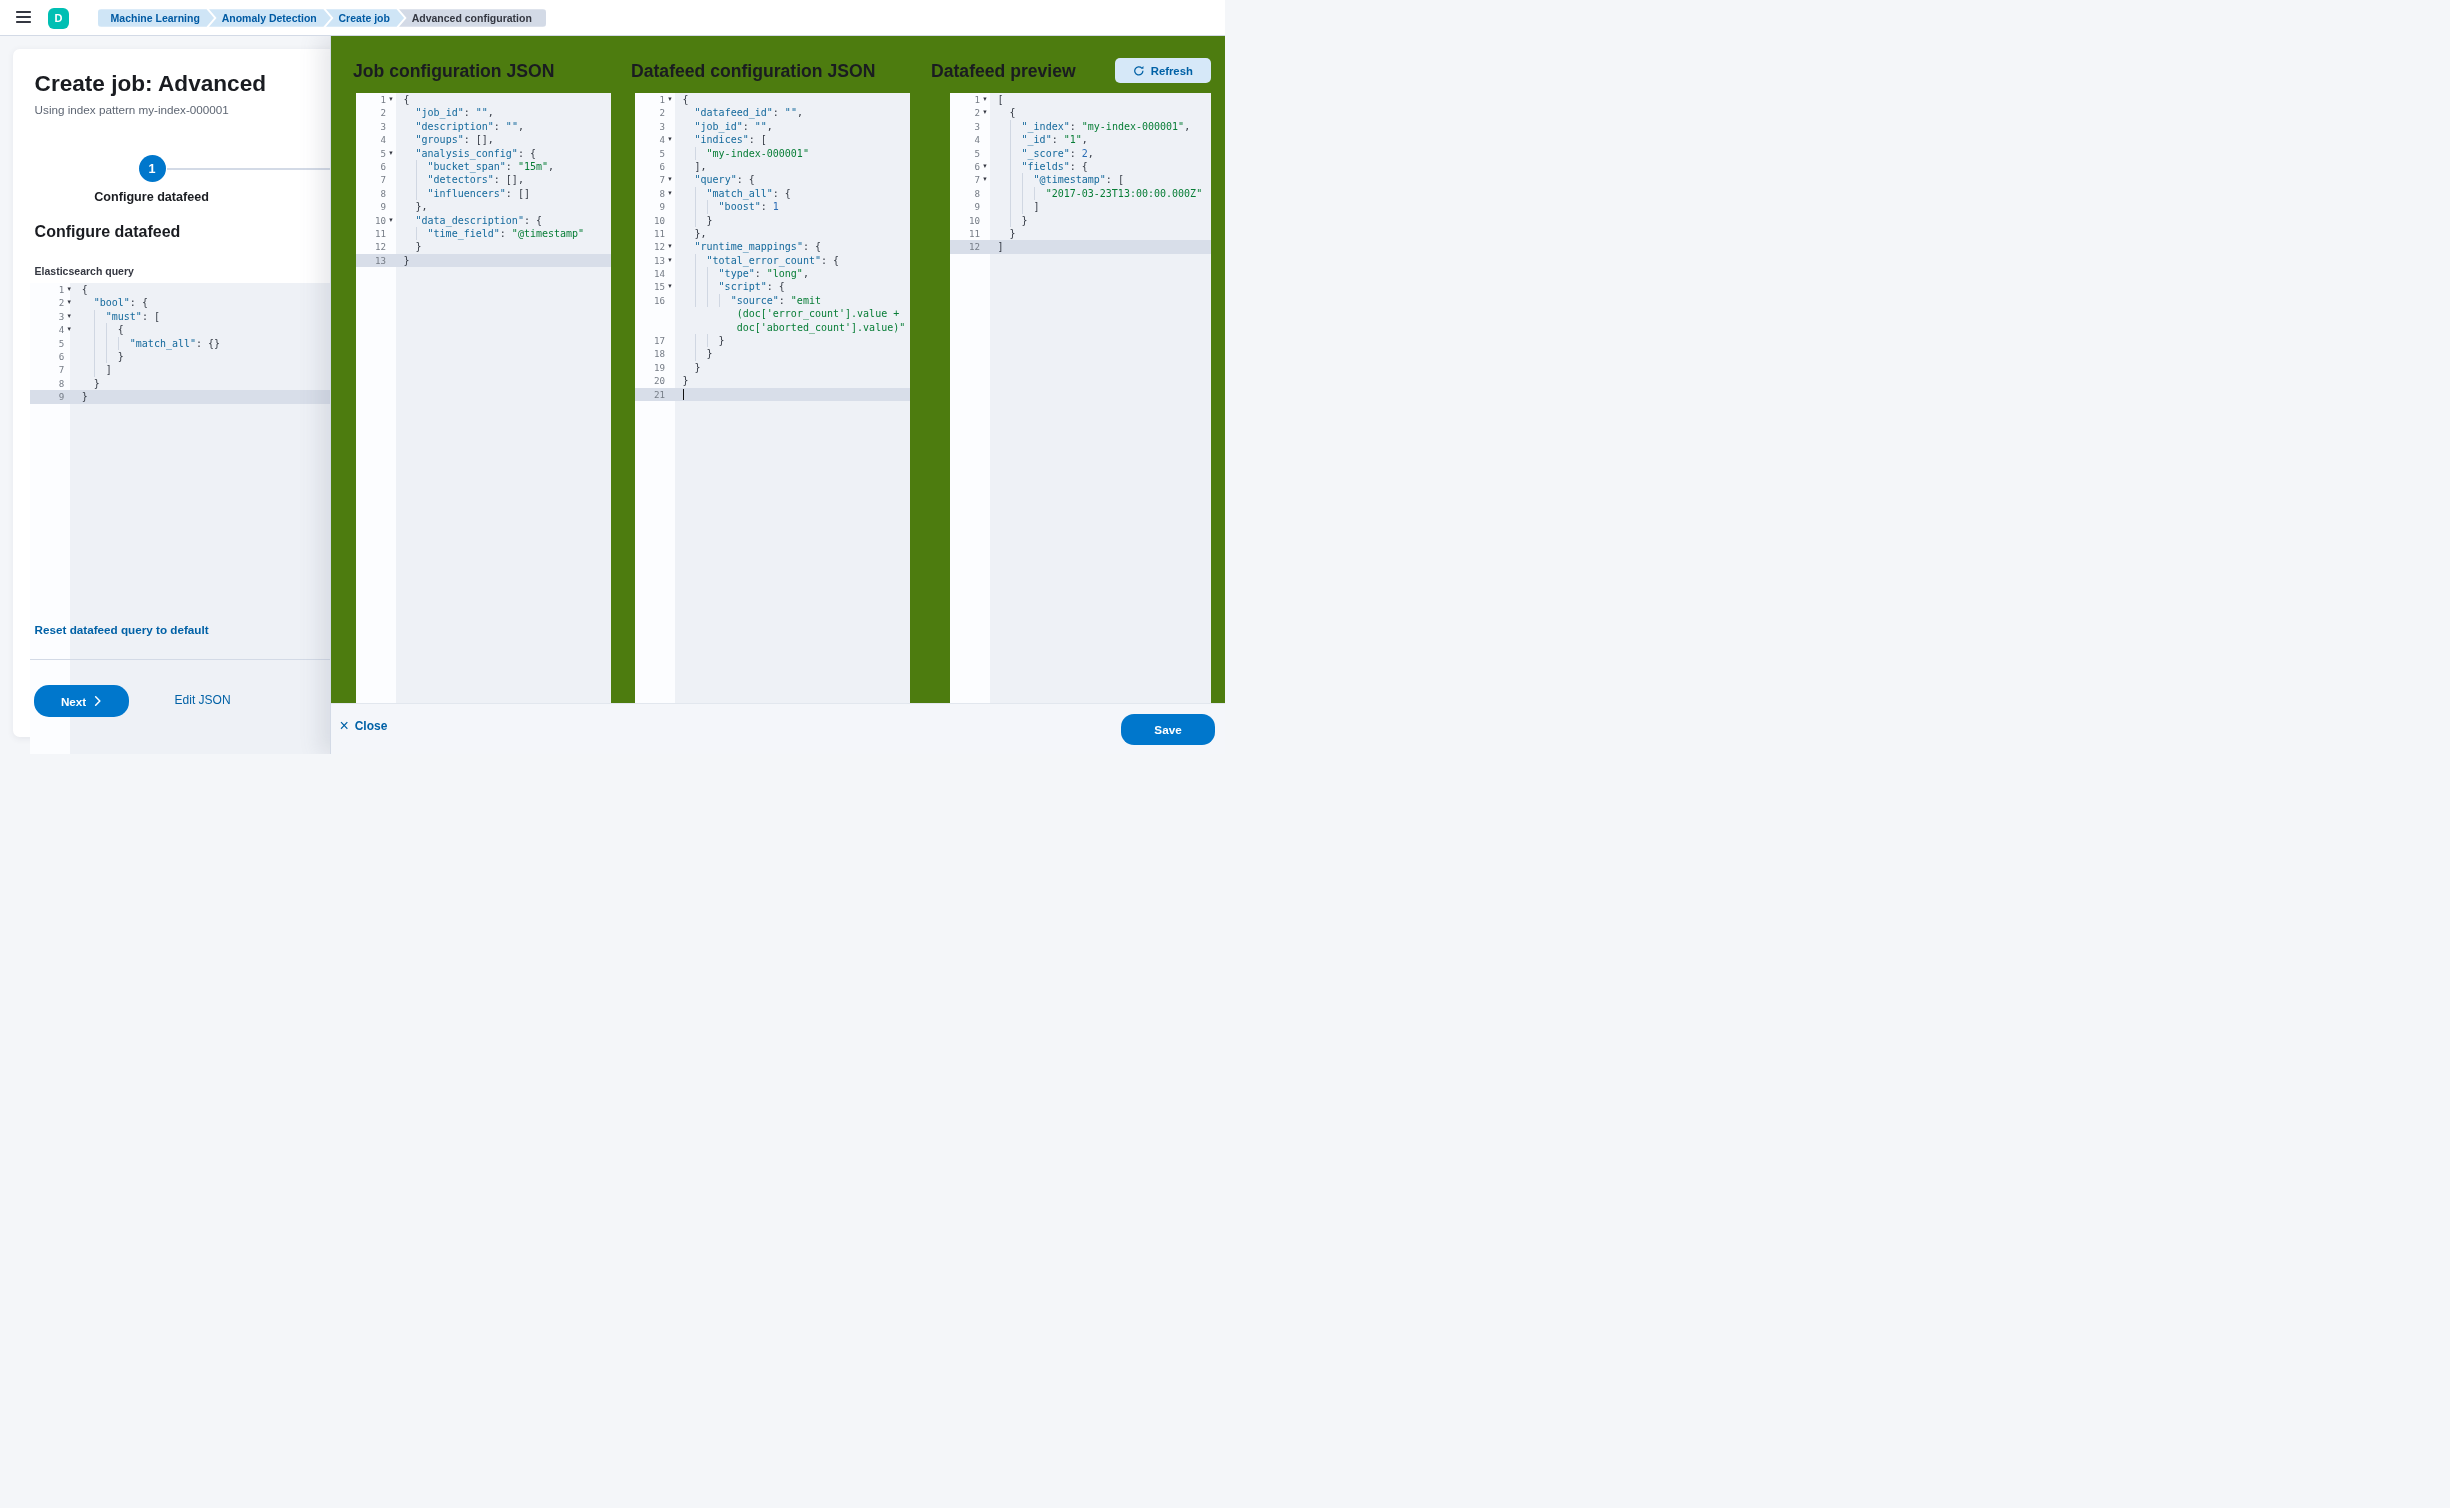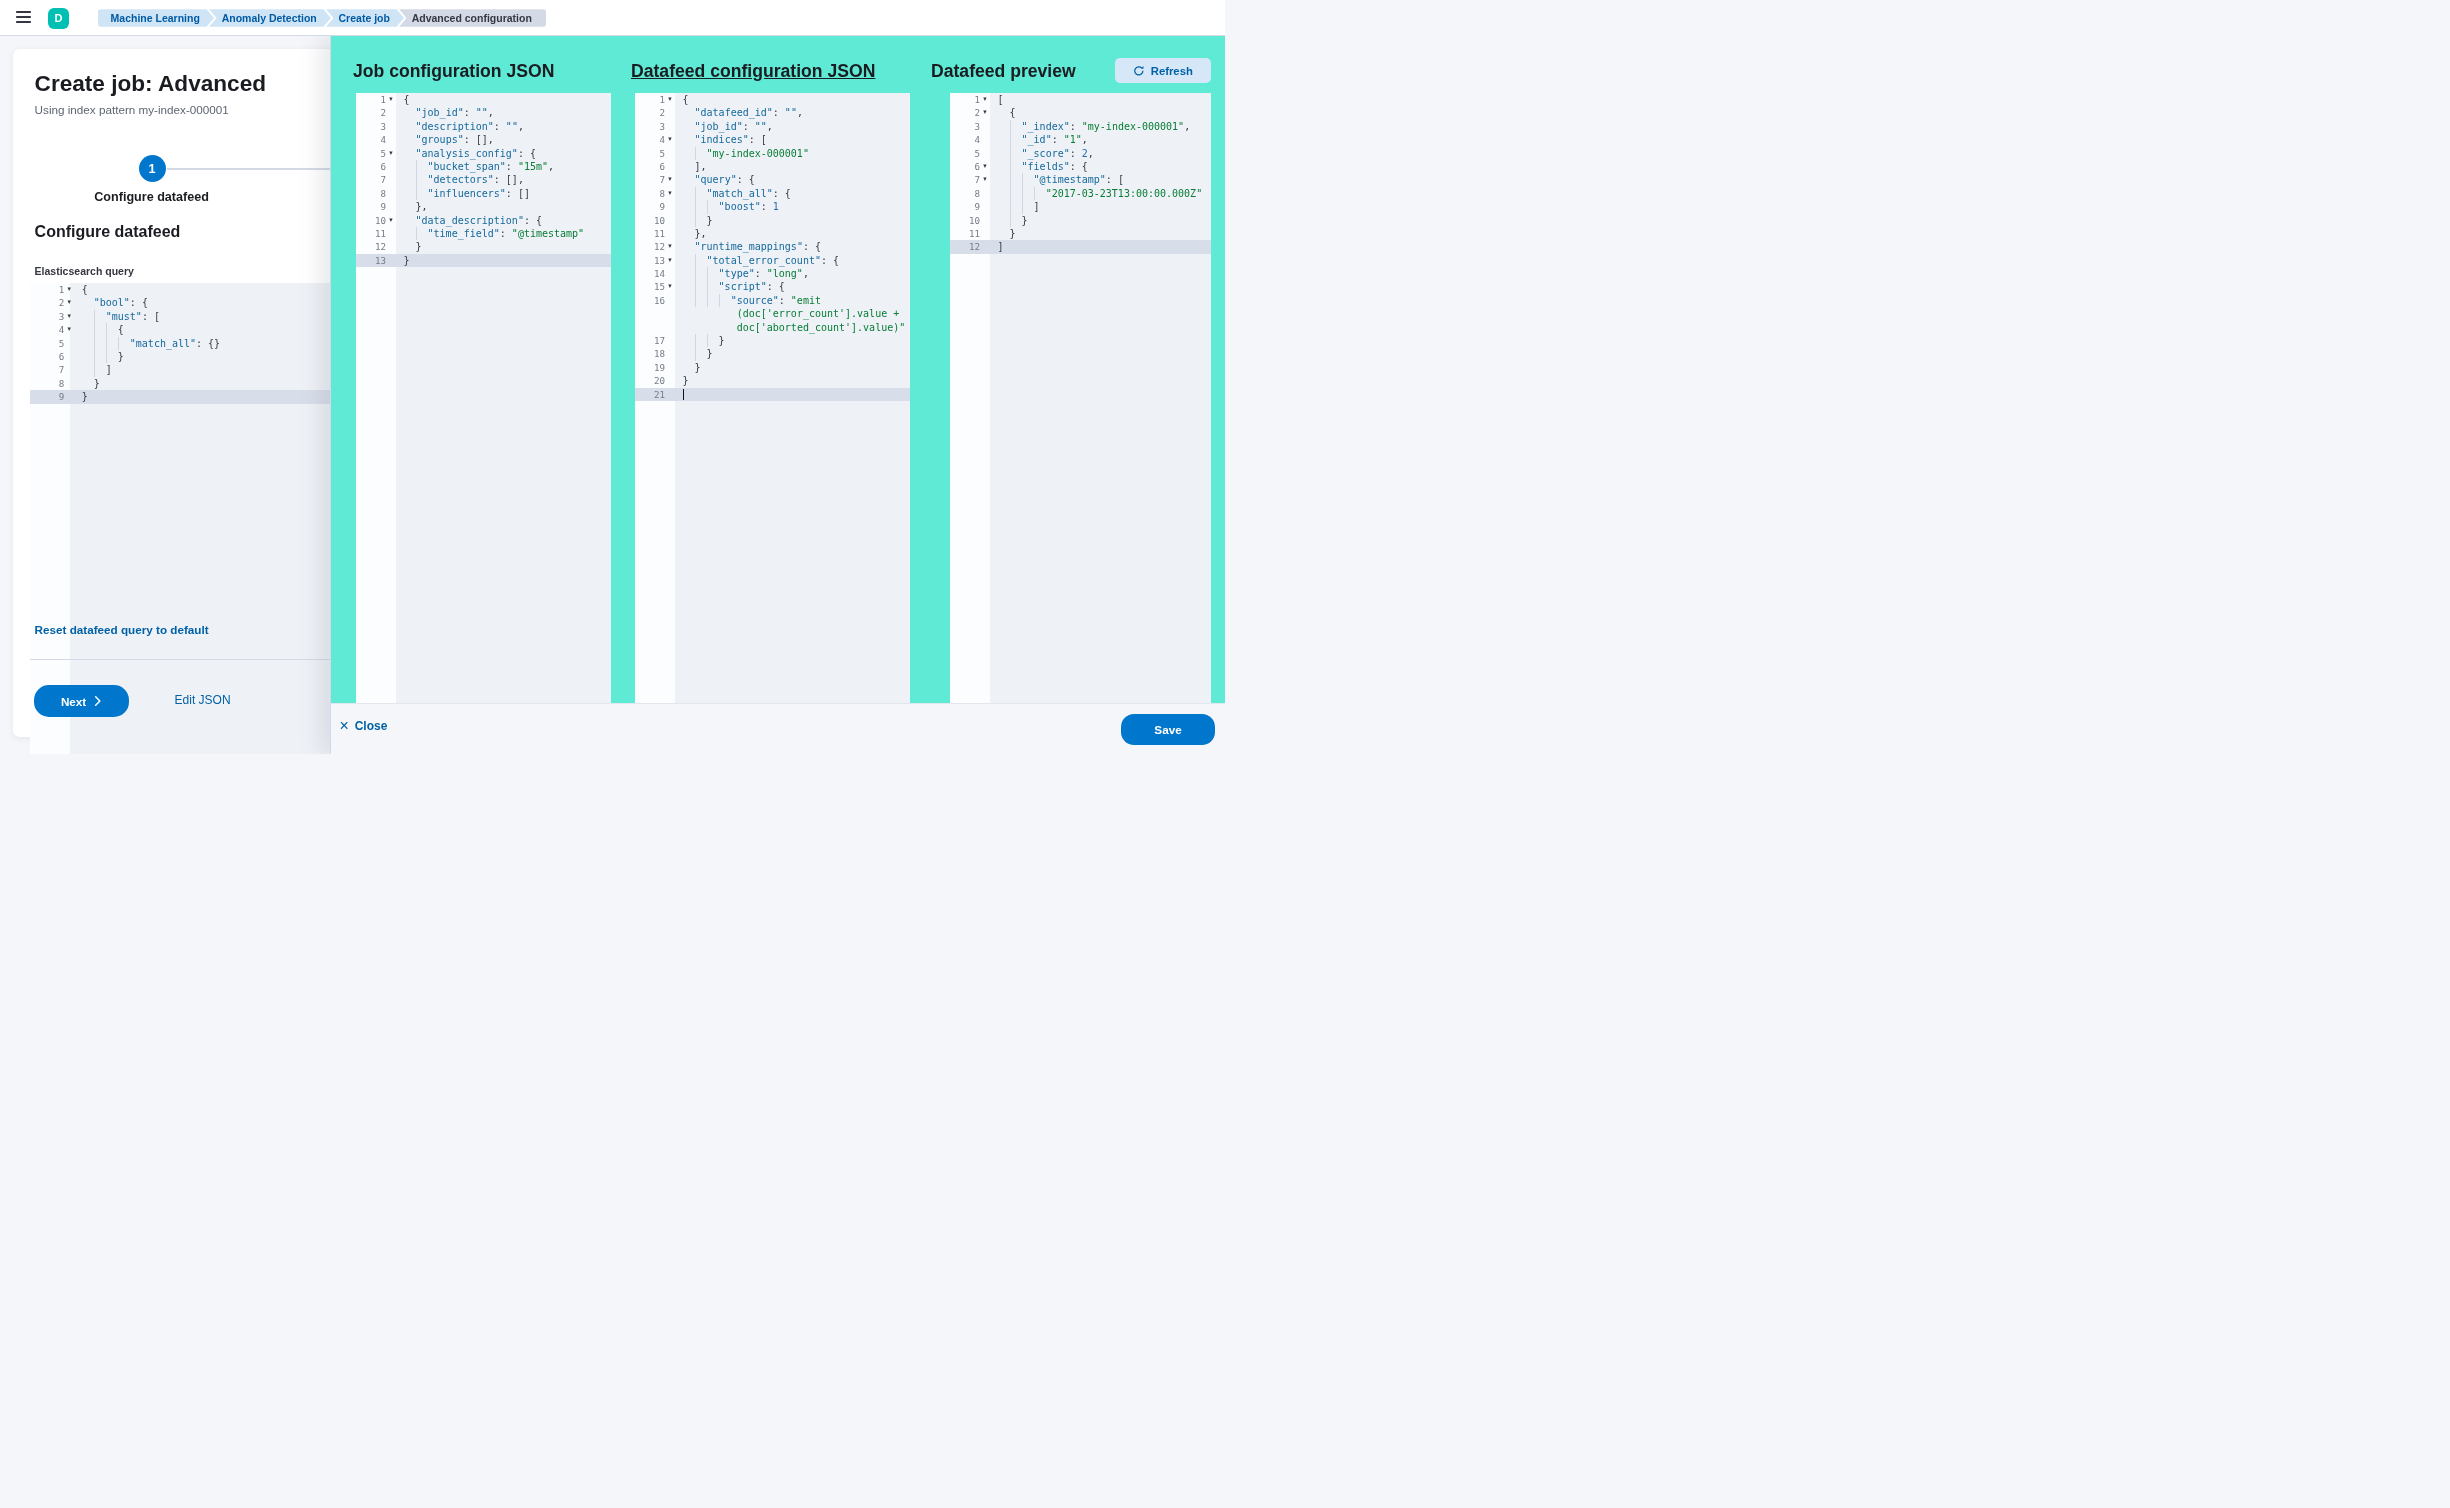--- a/index.html
+++ b/index.html
@@ -39,25 +39,25 @@
   .wz-qlabel  { position:absolute; left:22px; top:216px; font-size:10.5px; font-weight:700; color:#343741; }
   .wz-editor  { position:absolute; left:17.6px; top:234px; width:343px; height:331px; overflow:hidden; }
   .reset-link { position:absolute; left:22px; top:574px; font-size:11.7px; font-weight:600; color:#0061a6; cursor:pointer; }
   .wz-divider { position:absolute; left:17.6px; top:610px; width:351px; height:0.8px; background:#d3dae6; }
   .next-btn { position:absolute; left:21px; top:636px; width:95px; height:32px; border-radius:15px;
               background:#0077cc; color:#fff; font-size:11.7px; font-weight:700; border:none;
               display:flex; align-items:center; justify-content:center; gap:7.5px; cursor:pointer; }
   .editjson-link { position:absolute; left:142px; top:644px; font-size:12px; font-weight:400; color:#0061a6; cursor:pointer;margin-left:20px; }
 
   
-  .flyout { position:absolute; left:330px; top:36px; width:895px; height:718px; background:#5eead4;
+  .flyout { position:absolute; left:330px; top:36px; width:895px; height:718px; background:#4d7c0f;
             border-left:0.8px solid #d3dae6; box-shadow:-10px 0 20px rgba(90,100,120,.14); z-index:10; }
   .panel-title { position:absolute; top:25px; font-size:17.6px; font-weight:700; color:#1a1c21; white-space:nowrap; }
   .t-job      { left:22px; }
-  .t-datafeed { left:300px;text-decoration:underline; }
+  .t-datafeed { left:300px; }
   .t-preview  { left:600px; }
   .refresh-btn { position:absolute; left:784px; top:22px; width:96px; height:25px; border-radius:5px;
                  background:#d6e8f8; border:none; color:#0061a6; font-size:11.3px; font-weight:600;
                  display:flex; align-items:center; justify-content:center; gap:5.9px; cursor:pointer; }
   .fl-editor { position:absolute; top:57px; height:605px; overflow:hidden; }
   .ed-job      { left:25px;  width:255px; }
   .ed-datafeed { left:304px; width:275px; }
   .ed-preview  { left:619px; width:261px; }
 
   .flyout-footer { position:absolute; left:0; top:667px; width:895px; height:51px;

